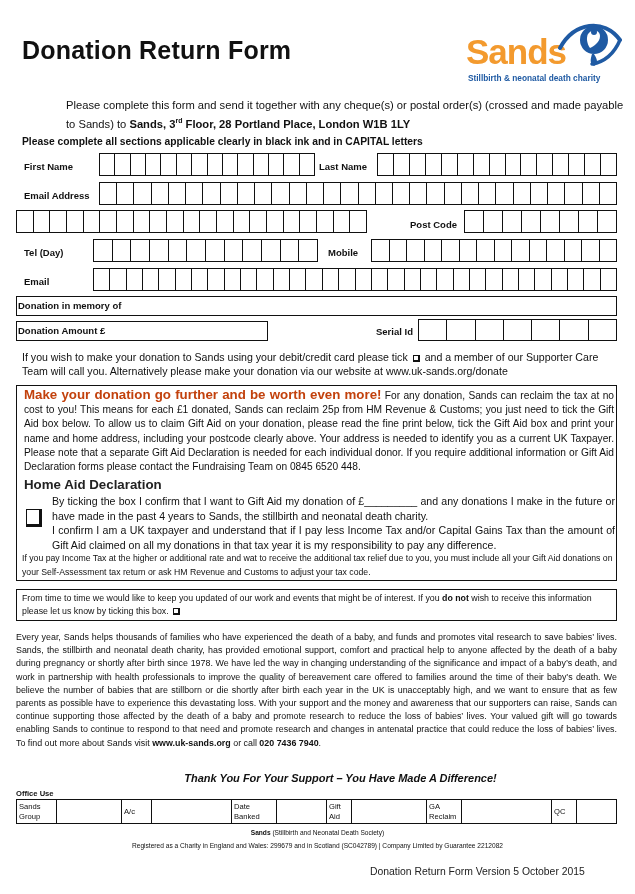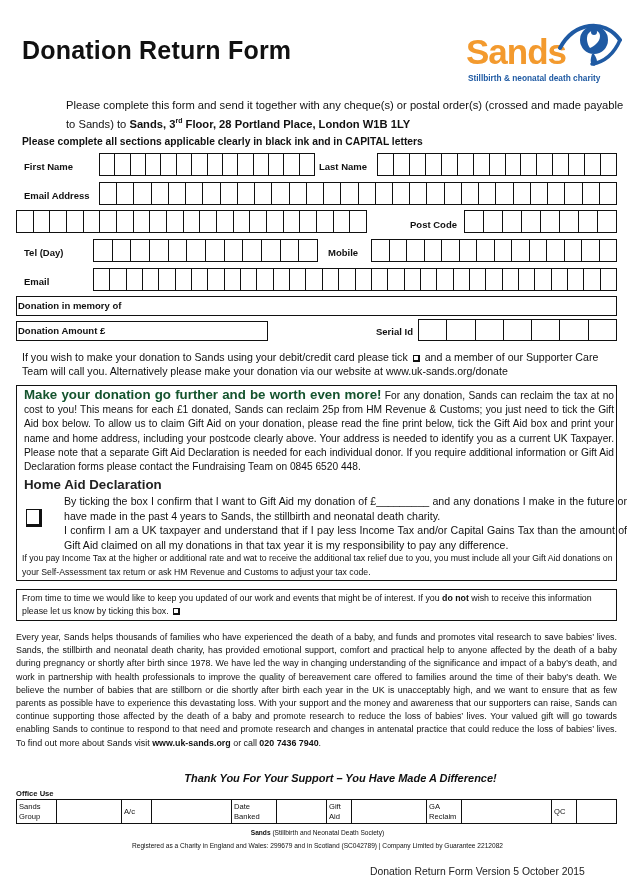--- a/index.html
+++ b/index.html
@@ -14,23 +14,23 @@
   .intro b { font-weight: bold; }
   .instr { left: 22px; top: 136px; font-size: 10.3px; font-weight: bold; }
   .lbl { font-size: 9.5px; font-weight: bold; white-space: nowrap; }
   .boxes { display: flex; border: 1.3px solid #111; height: 23px; box-sizing: border-box; }
   .boxes > div { flex: 1; border-right: 1.3px solid #111; }
   .boxes > div:last-child { border-right: none; }
   .wide-box { border: 1.3px solid #111; box-sizing: border-box; height: 20px; font-size: 9.5px; font-weight: bold; padding-left: 1px; line-height: 18px; }
   .card { left: 22px; top: 350px; width: 595px; font-size: 10.6px; line-height: 14px; }
   .ga-box { left: 16px; top: 385px; width: 601px; height: 196px; border: 1.5px solid #111; box-sizing: border-box; }
   .ga-text { left: 24px; top: 388px; width: 590px; font-size: 10.2px; line-height: 14.2px; text-align: justify; }
-  .ga-lead { font-size: 13.3px; font-weight: bold; color: #14532d; }
+  .ga-lead { font-size: 13.3px; font-weight: bold; color: #c2410c; }
   .ga-head { left: 24px; top: 477px; font-size: 13.3px; font-weight: bold; color: #222; }
-  .ga-decl { left: 64px; top: 494px; width: 563px; font-size: 10.6px; line-height: 14.5px; text-align: justify; }
+  .ga-decl { left: 52px; top: 494px; width: 563px; font-size: 10.6px; line-height: 14.5px; text-align: justify; }
   .ga-check { left: 26px; top: 509px; width: 16px; height: 18px; border: 1.6px solid #111; border-right-width: 3.5px; border-bottom-width: 3.5px; box-sizing: border-box; }
   .ga-fine { left: 22px; top: 552px; width: 593px; font-size: 8.7px; line-height: 13.5px; }
   .upd-box { left: 16px; top: 589px; width: 601px; height: 32px; border: 1.5px solid #111; box-sizing: border-box; }
   .upd-text { left: 22px; top: 592px; width: 595px; font-size: 8.8px; line-height: 13px; }
   .about { left: 16px; top: 631px; width: 601px; font-size: 8.9px; line-height: 13.2px; text-align: justify; }
   .thanks { left: 0; top: 772px; width: 635px; text-align: center; font-size: 11px; font-weight: bold; font-style: italic; margin-left: 23px; }
   .office-lbl { left: 16px; top: 789px; font-size: 7.6px; font-weight: bold; }
   .office { left: 16px; top: 799px; width: 601px; height: 25px; border: 1.3px solid #111; box-sizing: border-box; display: flex; }
   .office > div { border-right: 1.3px solid #111; font-size: 7.6px; line-height: 10px; padding-left: 2px; box-sizing: border-box; display: flex; align-items: center; }
   .office > div:last-child { border-right: none; }

